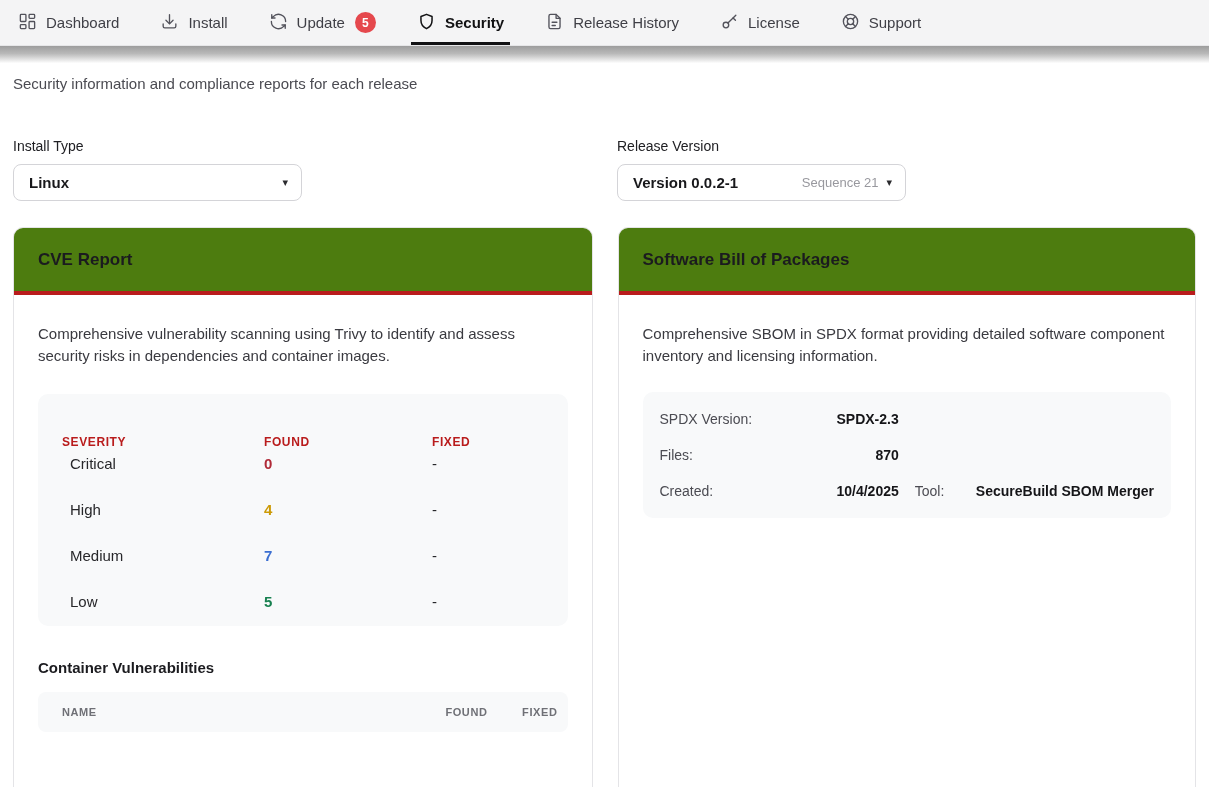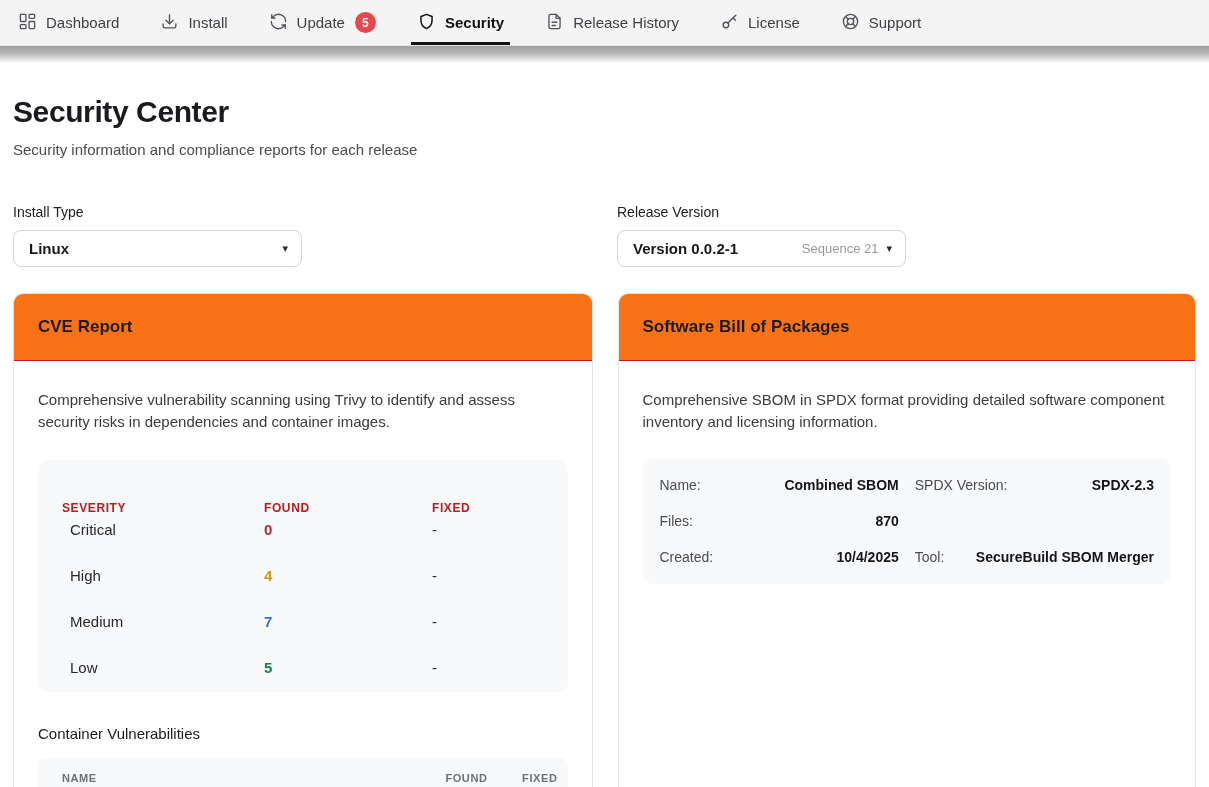--- a/index.html
+++ b/index.html
@@ -59,41 +59,41 @@
 
   
   .cards { display: flex; gap: 25px; margin-top: 26px; align-items: flex-start; }
   .card {
     background: #fff; border: 1px solid #e4e4e7; border-radius: 10px;
     overflow: hidden; height: 620px;
   }
   .card.left { width: 580px; }
   .card.right { width: 579px; }
   .card-header {
-    background: #f97316; border-bottom: 1px solid #b91c1c;
+    background: #4d7c0f; border-bottom: 4px solid #b91c1c;
     padding: 0 24px; height: 67px;
     display: flex; align-items: center; justify-content: space-between;
   }
   .card-title { font-size: 17px; font-weight: 700; color: #1b1b1f; }
   .card-body { padding: 28px 24px 24px 24px; }
   .card-desc { font-size: 15px; line-height: 1.45; color: #3a3a40; margin: 0; }
 
   
   .sev-table { margin-top: 27px; background: #f8f9fa; border-radius: 10px; padding: 1px 0 1px 0; }
   .sev-row {
     display: grid; grid-template-columns: 202px 168px 1fr;
     align-items: center; height: 46px; padding-left: 24px;
   }
   .sev-head { font-size: 12px; font-weight: 700; color: #b91c1c; letter-spacing: 0.6px; margin-top: 40px; }
   .sev-cell { font-size: 15px; color: #27272a; margin-left: 8px; }
   .sev-num { font-size: 15px; font-weight: 700; }
   .sev-dash { font-size: 15px; color: #27272a; }
 
   
-  .section-title { margin-top: 33px; font-size: 15px; font-weight: 400; color: #1b1b1f; }
+  .section-title { margin-top: 33px; font-size: 15px; font-weight: 700; color: #1b1b1f; }
   .cv-table-head {
     margin-top: 16px; background: #f8f9fa; border-radius: 8px;
     height: 40px; display: grid; grid-template-columns: 1fr 80px 70px;
     align-items: center; padding: 0 10px 0 24px;
   }
   .cv-head-cell { font-size: 11px; font-weight: 700; color: #6f7076; letter-spacing: 0.6px; }
   .cv-head-cell.r { text-align: right; }
 
   
   .download-btn {
@@ -175,21 +175,20 @@
           <line x1="5.7" y1="18.3" x2="9.2" y2="14.8"></line>
           <line x1="18.3" y1="18.3" x2="14.8" y2="14.8"></line>
         </svg></span>
     <span>Support</span>
   </div>
 </div>
 <div class="shadow-band"></div>
 
 <div class="content">
 
-  <h1 class="page-title">Security Center</h1>
   <div class="page-subtitle">Security information and compliance reports for each release</div>
 
   <div class="filters">
     <div class="filter-group">
       <div class="filter-label">Install Type</div>
       <div class="select-box">
         <span class="select-value">Linux</span>
         <span class="select-caret">▾</span>
       </div>
     </div>
@@ -254,24 +253,20 @@
     <div class="card right">
       <div class="card-header">
         <span class="card-title">Software Bill of Packages</span>
       </div>
       <div class="card-body">
         <p class="card-desc">Comprehensive SBOM in SPDX format providing detailed software component inventory and licensing information.</p>
 
         <div class="sbom-details">
           <div class="sbom-row">
             <div class="sbom-pair">
-              <span class="sbom-label">Name:</span>
-              <span class="sbom-value">Combined SBOM</span>
-            </div>
-            <div class="sbom-pair">
               <span class="sbom-label">SPDX Version:</span>
               <span class="sbom-value">SPDX-2.3</span>
             </div>
           </div>
           <div class="sbom-row">
             <div class="sbom-pair">
               <span class="sbom-label">Files:</span>
               <span class="sbom-value">870</span>
             </div>
           </div>

